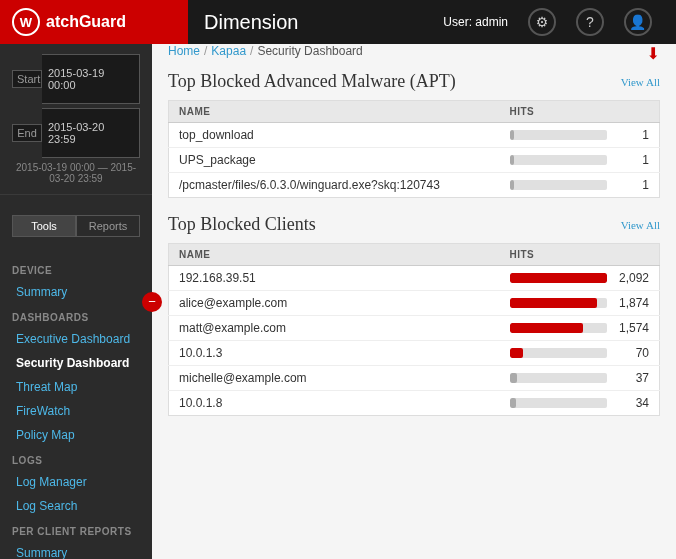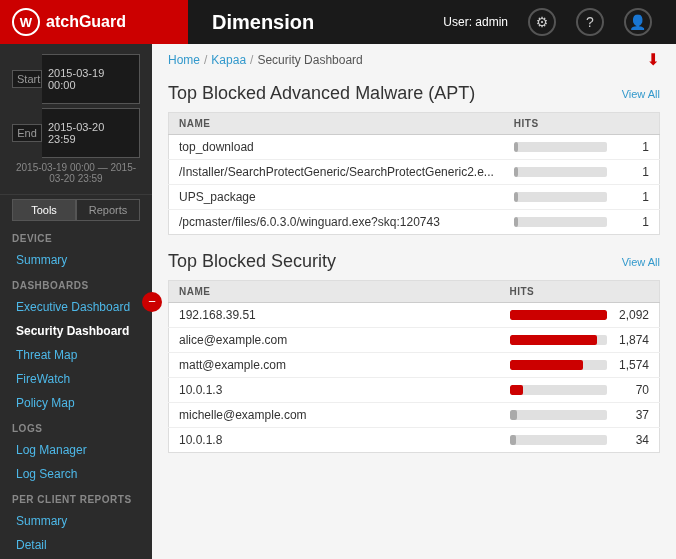--- a/index.html
+++ b/index.html
@@ -37,22 +37,22 @@
       flex-shrink: 0;
     }
     .logo-text {
       color: white;
       font-size: 16px;
       font-weight: bold;
     }
     .header-title {
       color: white;
       font-size: 20px;
-      font-weight: bold;
-      margin-left: 24px;
+      font-weight: normal;
+      margin-left: 16px;
       flex: 1;
     }
     .header-right {
       display: flex;
       align-items: center;
       gap: 20px;
       padding-right: 24px;
     }
     .header-user {
       color: white;
@@ -119,21 +119,21 @@
     .date-range-text {
       color: #888;
       font-size: 10px;
       margin-top: 4px;
       text-align: center;
     }
 
     
     .tab-section {
       display: flex;
-      margin: 4px 12px;
+      margin: 20px 12px;
       justify-content: space-between;
     }
     .tab-btn {
       flex: 1;
       padding: 4px 0;
       font-size: 11px;
       cursor: pointer;
       border: 1px solid #555;
       text-align: center;
     }
@@ -171,24 +171,23 @@
     
     .content {
       flex: 1;
       background: #f5f5f5;
       overflow-y: auto;
       padding: 0;
     }
 
     
     .breadcrumb {
-      padding: 6px 16px;
+      padding: 0 16px;
       font-size: 12px;
       display: flex;
-      align-items: center;
       gap: 4px;
       background: #f5f5f5;
     }
     .breadcrumb a {
       color: #3399cc;
       text-decoration: none;
     }
     .breadcrumb-sep { color: #999; }
     .breadcrumb-current { color: #555; }
     .breadcrumb-pdf {
@@ -200,20 +199,21 @@
 
     
     .section {
       padding: 8px 16px;
     }
     .section-header {
       display: flex;
       align-items: center;
       justify-content: space-between;
       margin-bottom: 8px;
+      font-family: Liberation Serif, serif;
     }
     .section-title {
       font-size: 18px;
       color: #333;
       font-weight: normal;
     }
     .view-all {
       color: #3399cc;
       font-size: 11px;
       cursor: pointer;
@@ -369,31 +369,20 @@
       <td>
         <div class="td-hits">
           <div class="bar-container">
             <div class="bar-fill bar-gray" style="width:5%"></div>
           </div>
           <span class="hit-count">1</span>
         </div>
       </td>
     </tr>
             <tr>
-      <td class="td-name">/Installer/SearchProtectGeneric/SearchProtectGeneric2.e...</td>
-      <td>
-        <div class="td-hits">
-          <div class="bar-container">
-            <div class="bar-fill bar-gray" style="width:5%"></div>
-          </div>
-          <span class="hit-count">1</span>
-        </div>
-      </td>
-    </tr>
-            <tr>
       <td class="td-name">UPS_package</td>
       <td>
         <div class="td-hits">
           <div class="bar-container">
             <div class="bar-fill bar-gray" style="width:5%"></div>
           </div>
           <span class="hit-count">1</span>
         </div>
       </td>
     </tr>
@@ -407,21 +396,21 @@
           <span class="hit-count">1</span>
         </div>
       </td>
     </tr>
           </tbody>
       </table>
     </div>
 
     <div class="section">
       <div class="section-header">
-        <span class="section-title">Top Blocked Security</span>
+        <span class="section-title">Top Blocked Clients</span>
         <span class="view-all">View All</span>
       </div>
       <table class="data-table">
         <thead>
           <tr>
             <th>NAME</th>
             <th class="hits-col">HITS</th>
           </tr>
         </thead>
         <tbody id="clients-tbody">

